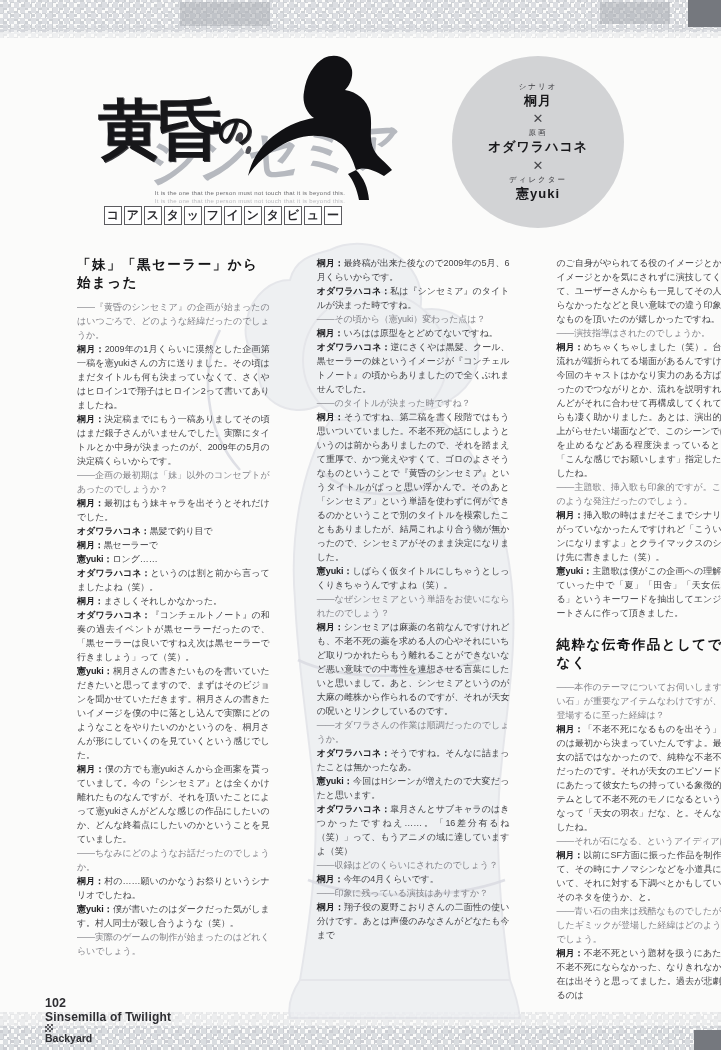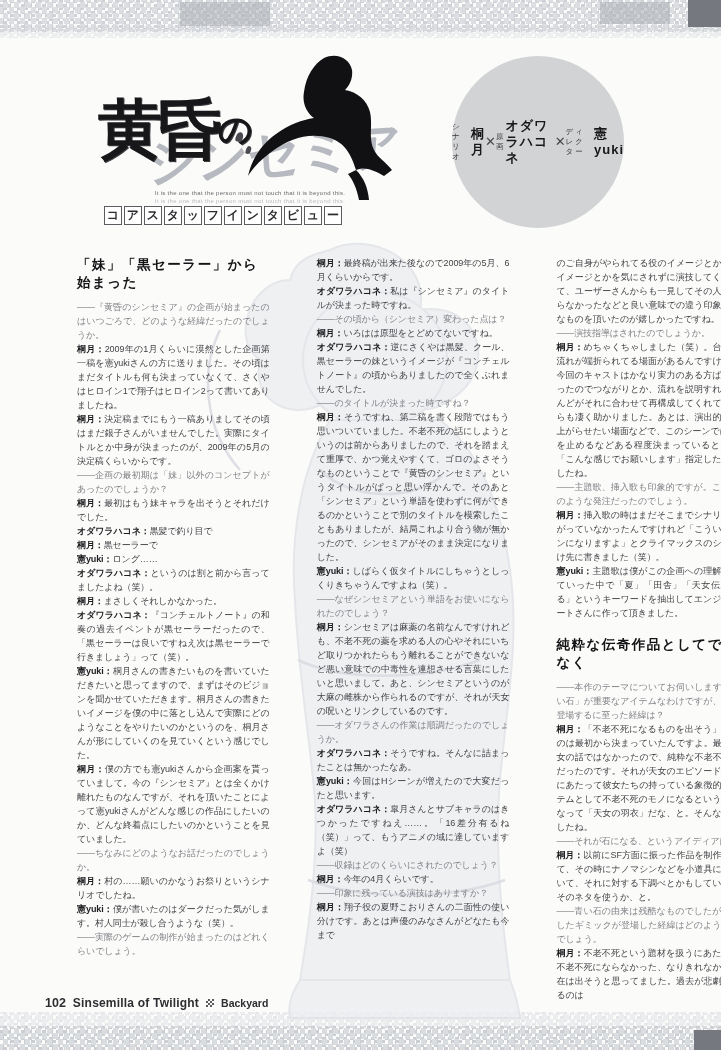--- a/index.html
+++ b/index.html
@@ -56,21 +56,21 @@
   #banner .bchar{
     width:16px;height:17px;border:1px solid #5c5c60;background:#fff;
     font-size:12px;font-weight:bold;color:#2c2c30;
     display:flex;align-items:center;justify-content:center;
   }
 
   
   #staff-circle{
     position:absolute;left:452px;top:56px;width:172px;height:172px;
     border-radius:50%;background:#d2d3d5;
-    display:flex;flex-direction:row;align-items:center;justify-content:center;
+    display:flex;flex-direction:column;align-items:center;justify-content:center;
     row-gap:1px;
   }
   #staff-circle .role{font-size:7.5px;color:#3a3a3e;letter-spacing:2px;}
   #staff-circle .sname{font-size:13px;font-weight:bold;color:#18181b;letter-spacing:1px;line-height:1.25;}
   #staff-circle .cross{font-size:13px;color:#47474b;line-height:1.2;margin:1px 0;}
 
   
   #columns{
     position:absolute;left:45px;top:256px;width:608px;
     display:flex;gap:15px;
@@ -78,22 +78,22 @@
   .col{width:192.7px;flex:0 0 auto;margin-left:32px;}
   .col p{margin:0;font-size:9px;line-height:14px;text-align:justify;
     letter-spacing:-.1px;word-break:break-all;}
   .col p.q{color:#828288;}
   .col p.a{color:#434347;}
   .col p.a b{color:#1d1d20;}
   .col h2{margin:0 0 8px 0;font-size:13.5px;letter-spacing:1.5px;color:#141416;}
   .col h2.later{margin-top:16px;}
 
   
-  #footer{position:absolute;left:45px;top:996px;display:flex;align-items:center;
-    column-gap:7px;color:#2e2e32;}
+  #footer{position:absolute;left:45px;top:996px;display:flex;
+    column-gap:7px;color:#2e2e32;flex-direction:column;}
   #footer .pnum{font-size:12.5px;font-weight:bold;}
   #footer .btitle{font-size:12px;font-weight:bold;letter-spacing:.2px;}
   #footer .bsection{font-size:10.5px;font-weight:bold;}
   #footer-ornament{width:8px;height:8px;
     background:conic-gradient(#5a5a5e 25%,transparent 0 50%,#5a5a5e 0 75%,transparent 0) 0 0/4px 4px;}
 </style>
 </head>
 <body>
 
 <div id="page">
@@ -178,21 +178,21 @@
         <p class="a"><b>憲yuki：</b>桐月さんの書きたいものを書いていただきたいと思ってますので、まずはそのビジョンを聞かせていただきます。桐月さんの書きたいイメージを僕の中に落とし込んで実際にどのようなことをやりたいのかというのを、桐月さんが形にしていくのを見ていくという感じでした。</p>
         <p class="a"><b>桐月：</b>僕の方でも憲yukiさんから企画案を貰っていまして。今の『シンセミア』とは全くかけ離れたものなんですが、それを頂いたことによって憲yukiさんがどんな感じの作品にしたいのか、どんな終着点にしたいのかということを見ていました。</p>
         <p class="q">――ちなみにどのようなお話だったのでしょうか。</p>
         <p class="a"><b>桐月：</b>村の……願いのかなうお祭りというシナリオでしたね。</p>
         <p class="a"><b>憲yuki：</b>僕が書いたのはダークだった気がします。村人同士が殺し合うような（笑）。</p>
         <p class="q">――実際のゲームの制作が始まったのはどれくらいでしょう。</p>
       </div>
       <div class="col">
         <p class="a"><b>桐月：</b>最終稿が出来た後なので2009年の5月、6月くらいからです。</p>
         <p class="a"><b>オダワラハコネ：</b>私は『シンセミア』のタイトルが決まった時ですね。</p>
-        <p class="q">――その頃から（シンセミア）変わった点は？</p>
+        <p class="q">――その頃から（憲yuki）変わった点は？</p>
         <p class="a"><b>桐月：</b>いろはは原型をとどめてないですね。</p>
         <p class="a"><b>オダワラハコネ：</b>逆にさくやは黒髪、クール、黒セーラーの妹というイメージが『コンチェルトノート』の頃からありましたので全くぶれませんでした。</p>
         <p class="q">――のタイトルが決まった時ですね？</p>
         <p class="a"><b>桐月：</b>そうですね、第二稿を書く段階ではもう思いついていました。不老不死の話にしようというのは前からありましたので、それを踏まえて重厚で、かつ覚えやすくて、ゴロのよさそうなものということで『黄昏のシンセミア』というタイトルがぱっと思い浮かんで。そのあと「シンセミア」という単語を使わずに何ができるのかということで別のタイトルを模索したこともありましたが、結局これより合う物が無かったので、シンセミアがそのまま決定になりました。</p>
         <p class="a"><b>憲yuki：</b>しばらく仮タイトルにしちゃうとしっくりきちゃうんですよね（笑）。</p>
         <p class="q">――なぜシンセミアという単語をお使いになられたのでしょう？</p>
         <p class="a"><b>桐月：</b>シンセミアは麻薬の名前なんですけれども、不老不死の薬を求める人の心やそれにいちど取りつかれたらもう離れることができないなど悪い意味での中毒性を連想させる言葉にしたいと思いまして。あと、シンセミアというのが大麻の雌株から作られるのですが、それが天女の呪いとリンクしているのです。</p>
         <p class="q">――オダワラさんの作業は順調だったのでしょうか。</p>
         <p class="a"><b>オダワラハコネ：</b>そうですね。そんなに詰まったことは無かったなあ。</p>
         <p class="a"><b>憲yuki：</b>今回はHシーンが増えたので大変だったと思います。</p>

